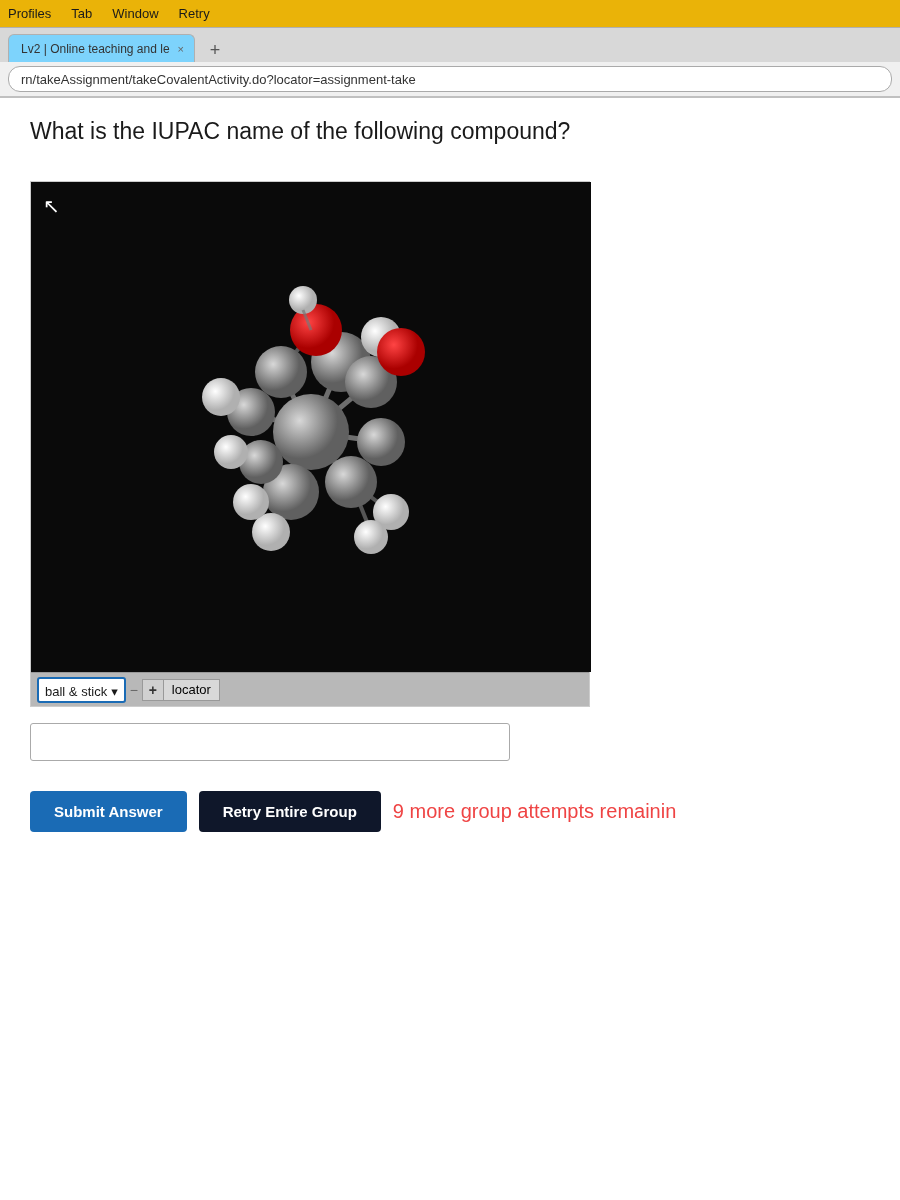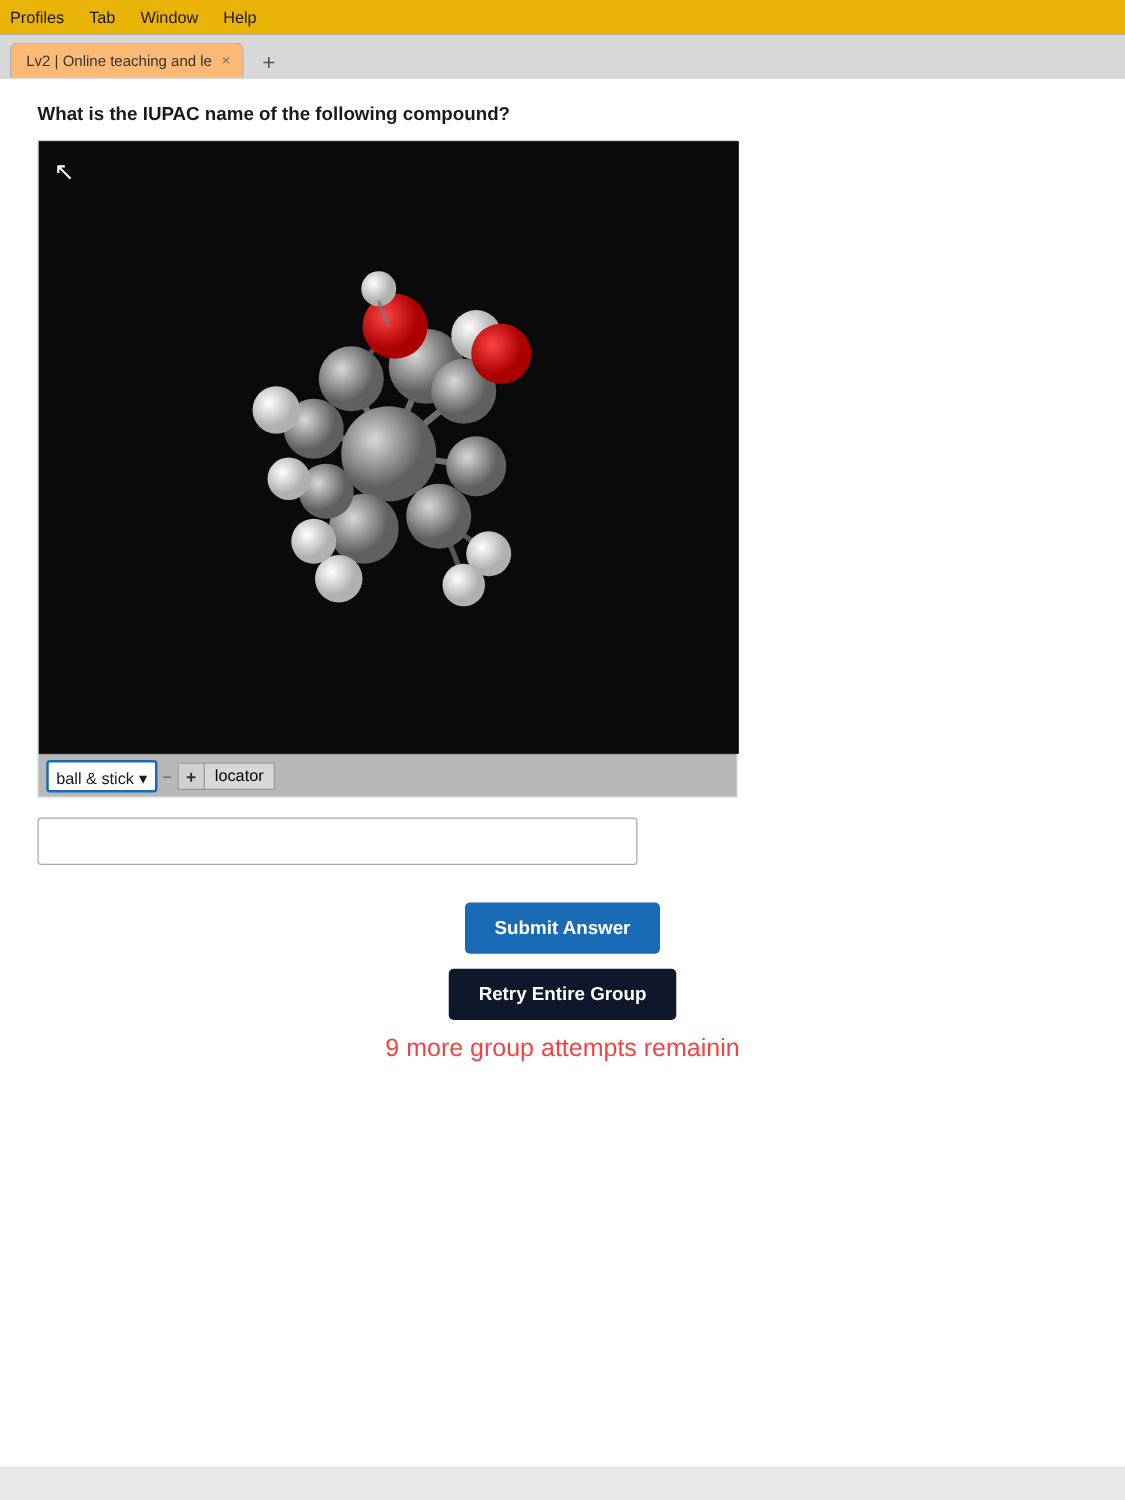--- a/index.html
+++ b/index.html
@@ -38,21 +38,21 @@
       display: flex;
       align-items: flex-end;
       padding: 6px 0 0 8px;
       gap: 4px;
       background: #d8d8d8;
     }
 
     .browser-tab {
       display: flex;
       align-items: center;
-      background: #fdba74;
+      background: #7dd3fc;
       border: 1px solid #b0b0b0;
       border-bottom: none;
       border-radius: 6px 6px 0 0;
       padding: 4px 10px 4px 12px;
       font-size: 12px;
       color: #333;
       gap: 8px;
       height: 28px;
     }
     .browser-tab .close-x {
@@ -95,24 +95,24 @@
 
     
     .page-content {
       background: white;
       margin: 0;
       padding: 20px 30px;
       min-height: calc(1200px - 28px - 28px - 34px);
     }
 
     .question-text {
-      font-size: 15px;
+      font-size: 23px;
       color: #1a1a1a;
-      margin-bottom: 12px;
-      font-weight: bold;
+      margin-bottom: 36px;
+      font-weight: normal;
     }
 
     
     .molecule-container {
       width: 560px;
       border: 1px solid #ccc;
       margin-bottom: 16px;
     }
 
     .molecule-canvas {
@@ -199,21 +199,20 @@
       font-size: 14px;
       outline: none;
     }
 
     
     .buttons-row {
       display: flex;
       align-items: center;
       gap: 12px;
       margin-top: 10px;
-      flex-direction: column;
     }
 
     .btn-submit {
       background: #1a6bb5;
       color: white;
       border: none;
       padding: 12px 24px;
       font-size: 15px;
       font-weight: bold;
       border-radius: 4px;
@@ -250,30 +249,35 @@
       pointer-events: none;
     }
   </style>
 </head>
 <body>
 
 <div class="menu-bar">
   <span>Profiles</span>
   <span>Tab</span>
   <span>Window</span>
-  <span>Help</span>
+  <span>Retry</span>
 </div>
 
 <div class="browser-chrome">
   <div class="tab-bar">
     <div class="browser-tab">
       <span>Lv2 | Online teaching and le</span>
       <span class="close-x">×</span>
     </div>
     <div class="tab-plus">+</div>
+  </div>
+  <div class="address-bar-row">
+    <div class="address-bar">
+      <span>rn/takeAssignment/takeCovalentActivity.do?locator=assignment-take</span>
+    </div>
   </div>
 </div>
 
 <div class="page-content">
 
   <p class="question-text">What is the IUPAC name of the following compound?</p>
 
   <div class="molecule-container">
     <div class="molecule-canvas">
       

